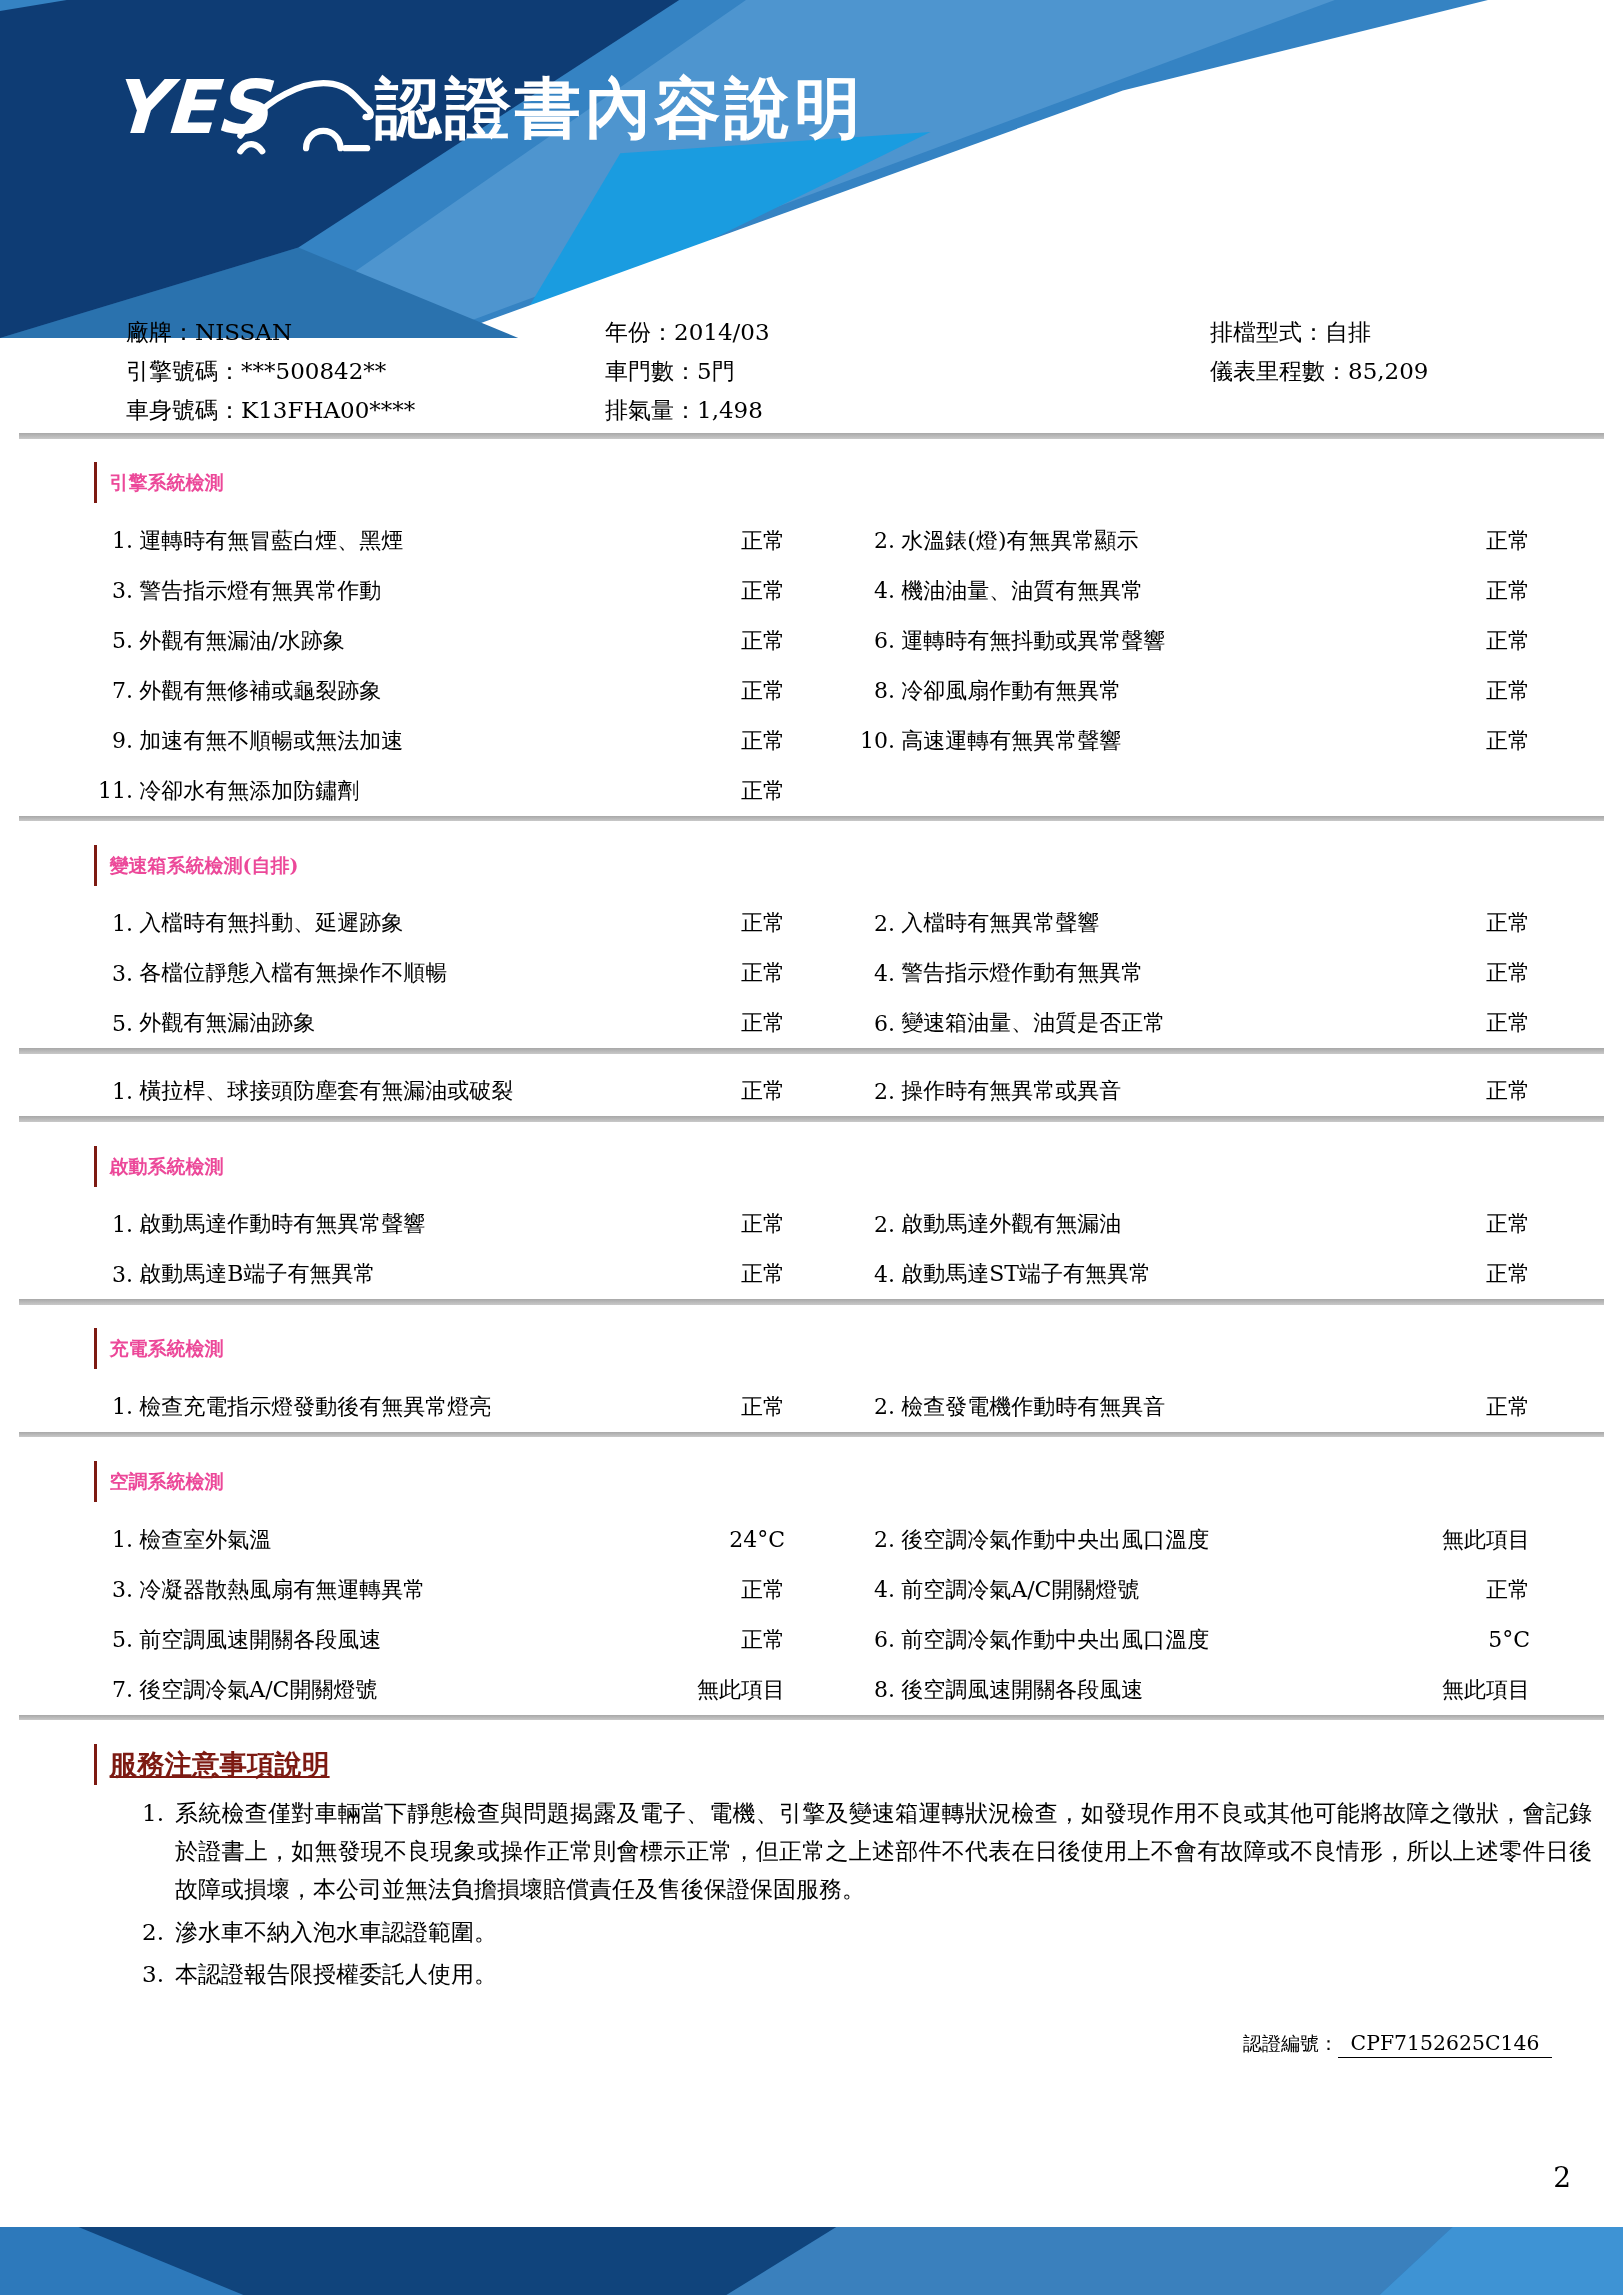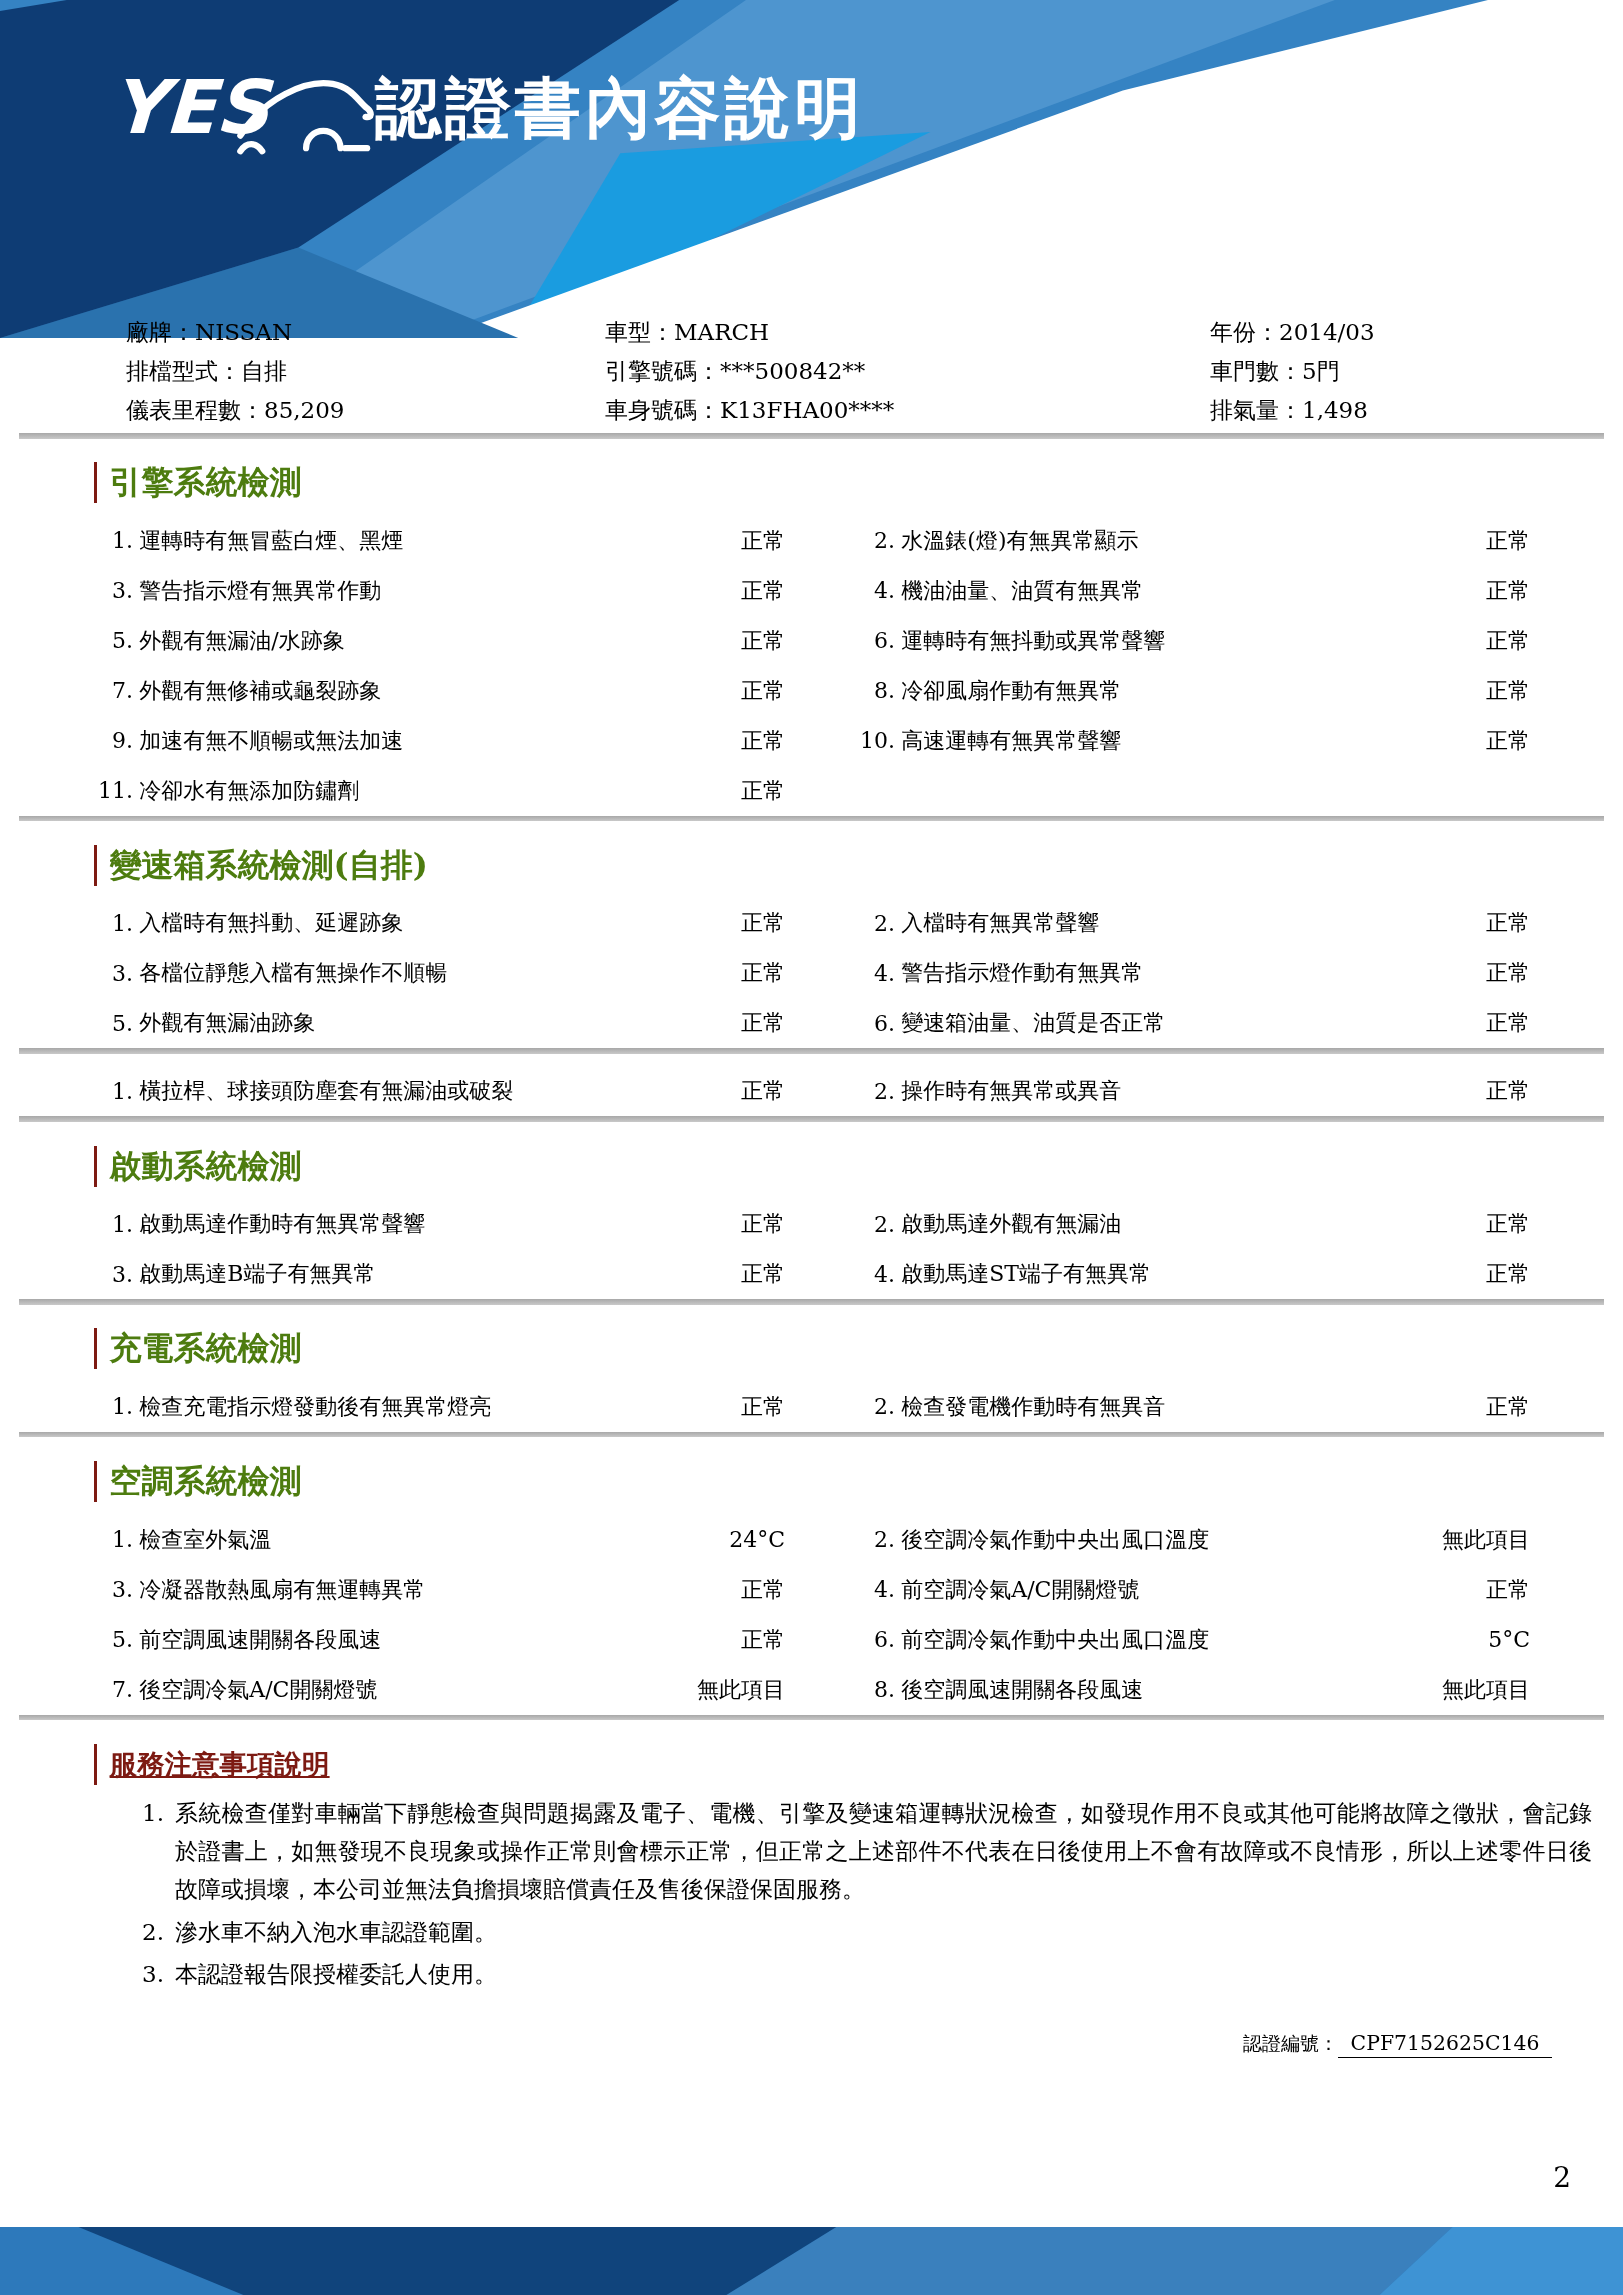--- a/index.html
+++ b/index.html
@@ -14,21 +14,21 @@
   .header-title{position:absolute;left:375px;top:75px;font-family:"DejaVu Sans",sans-serif;
                 font-size:66px;line-height:68px;font-weight:bold;color:#ffffff;letter-spacing:3.9px;}
   
   .vehicle-info{position:absolute;top:313px;left:126px;right:47px;display:grid;
                 grid-template-columns:479px 605px auto;font-size:23px;line-height:39px;}
   .vi-cell{white-space:nowrap;}
   
   .body-flow{position:absolute;top:433px;left:0;right:0;}
   .sep{height:5.5px;margin:0 19px;background:linear-gradient(#a8a8a8,#c9c9c9);}
   .sec-title{margin:23.6px 0 0 94px;padding-left:12.6px;border-left:3.1px solid #7d1a12;
-             font-size:32px;line-height:41px;font-weight:bold;color:#4d7c0f;}
+             font-size:19px;line-height:41px;font-weight:bold;color:#ec4899;}
   .items{display:grid;grid-template-columns:558px 141px 63px 542px 140px;
          margin:12.6px 0 0 86px;font-size:22px;}
   .it,.st,.gap,.it-empty,.st-empty{height:50px;display:flex;align-items:center;}
   .st{justify-content:flex-end;white-space:nowrap;}
   .no{min-width:47px;text-align:right;margin-right:6.3px;flex:none;}
   .lbl{white-space:nowrap;text-align:center;}
   
   .notes-title{margin:23.6px 0 0 94px;padding-left:12.6px;border-left:3.1px solid #7d1a12;
                font-size:27.5px;line-height:41px;font-weight:bold;color:#7d1a12;text-decoration:underline;}
   .notes-list{margin-top:9.4px;}
@@ -66,21 +66,20 @@
         <path d="M142,96 L170,96"></path>
         <path d="M8,100 c8,-12 20,-12 28,0"></path>
       </g>
     </svg>
   </div>
 
   <div class="header-title">認證書內容說明</div>
 
   <div class="vehicle-info">
       <div class="vi-cell">廠牌：NISSAN</div>
-      <div class="vi-cell">車型：MARCH</div>
       <div class="vi-cell">年份：2014/03</div>
       <div class="vi-cell">排檔型式：自排</div>
       <div class="vi-cell">引擎號碼：***500842**</div>
       <div class="vi-cell">車門數：5門</div>
       <div class="vi-cell">儀表里程數：85,209</div>
       <div class="vi-cell">車身號碼：K13FHA00****</div>
       <div class="vi-cell">排氣量：1,498</div>
     </div>
 
   <div class="body-flow">

